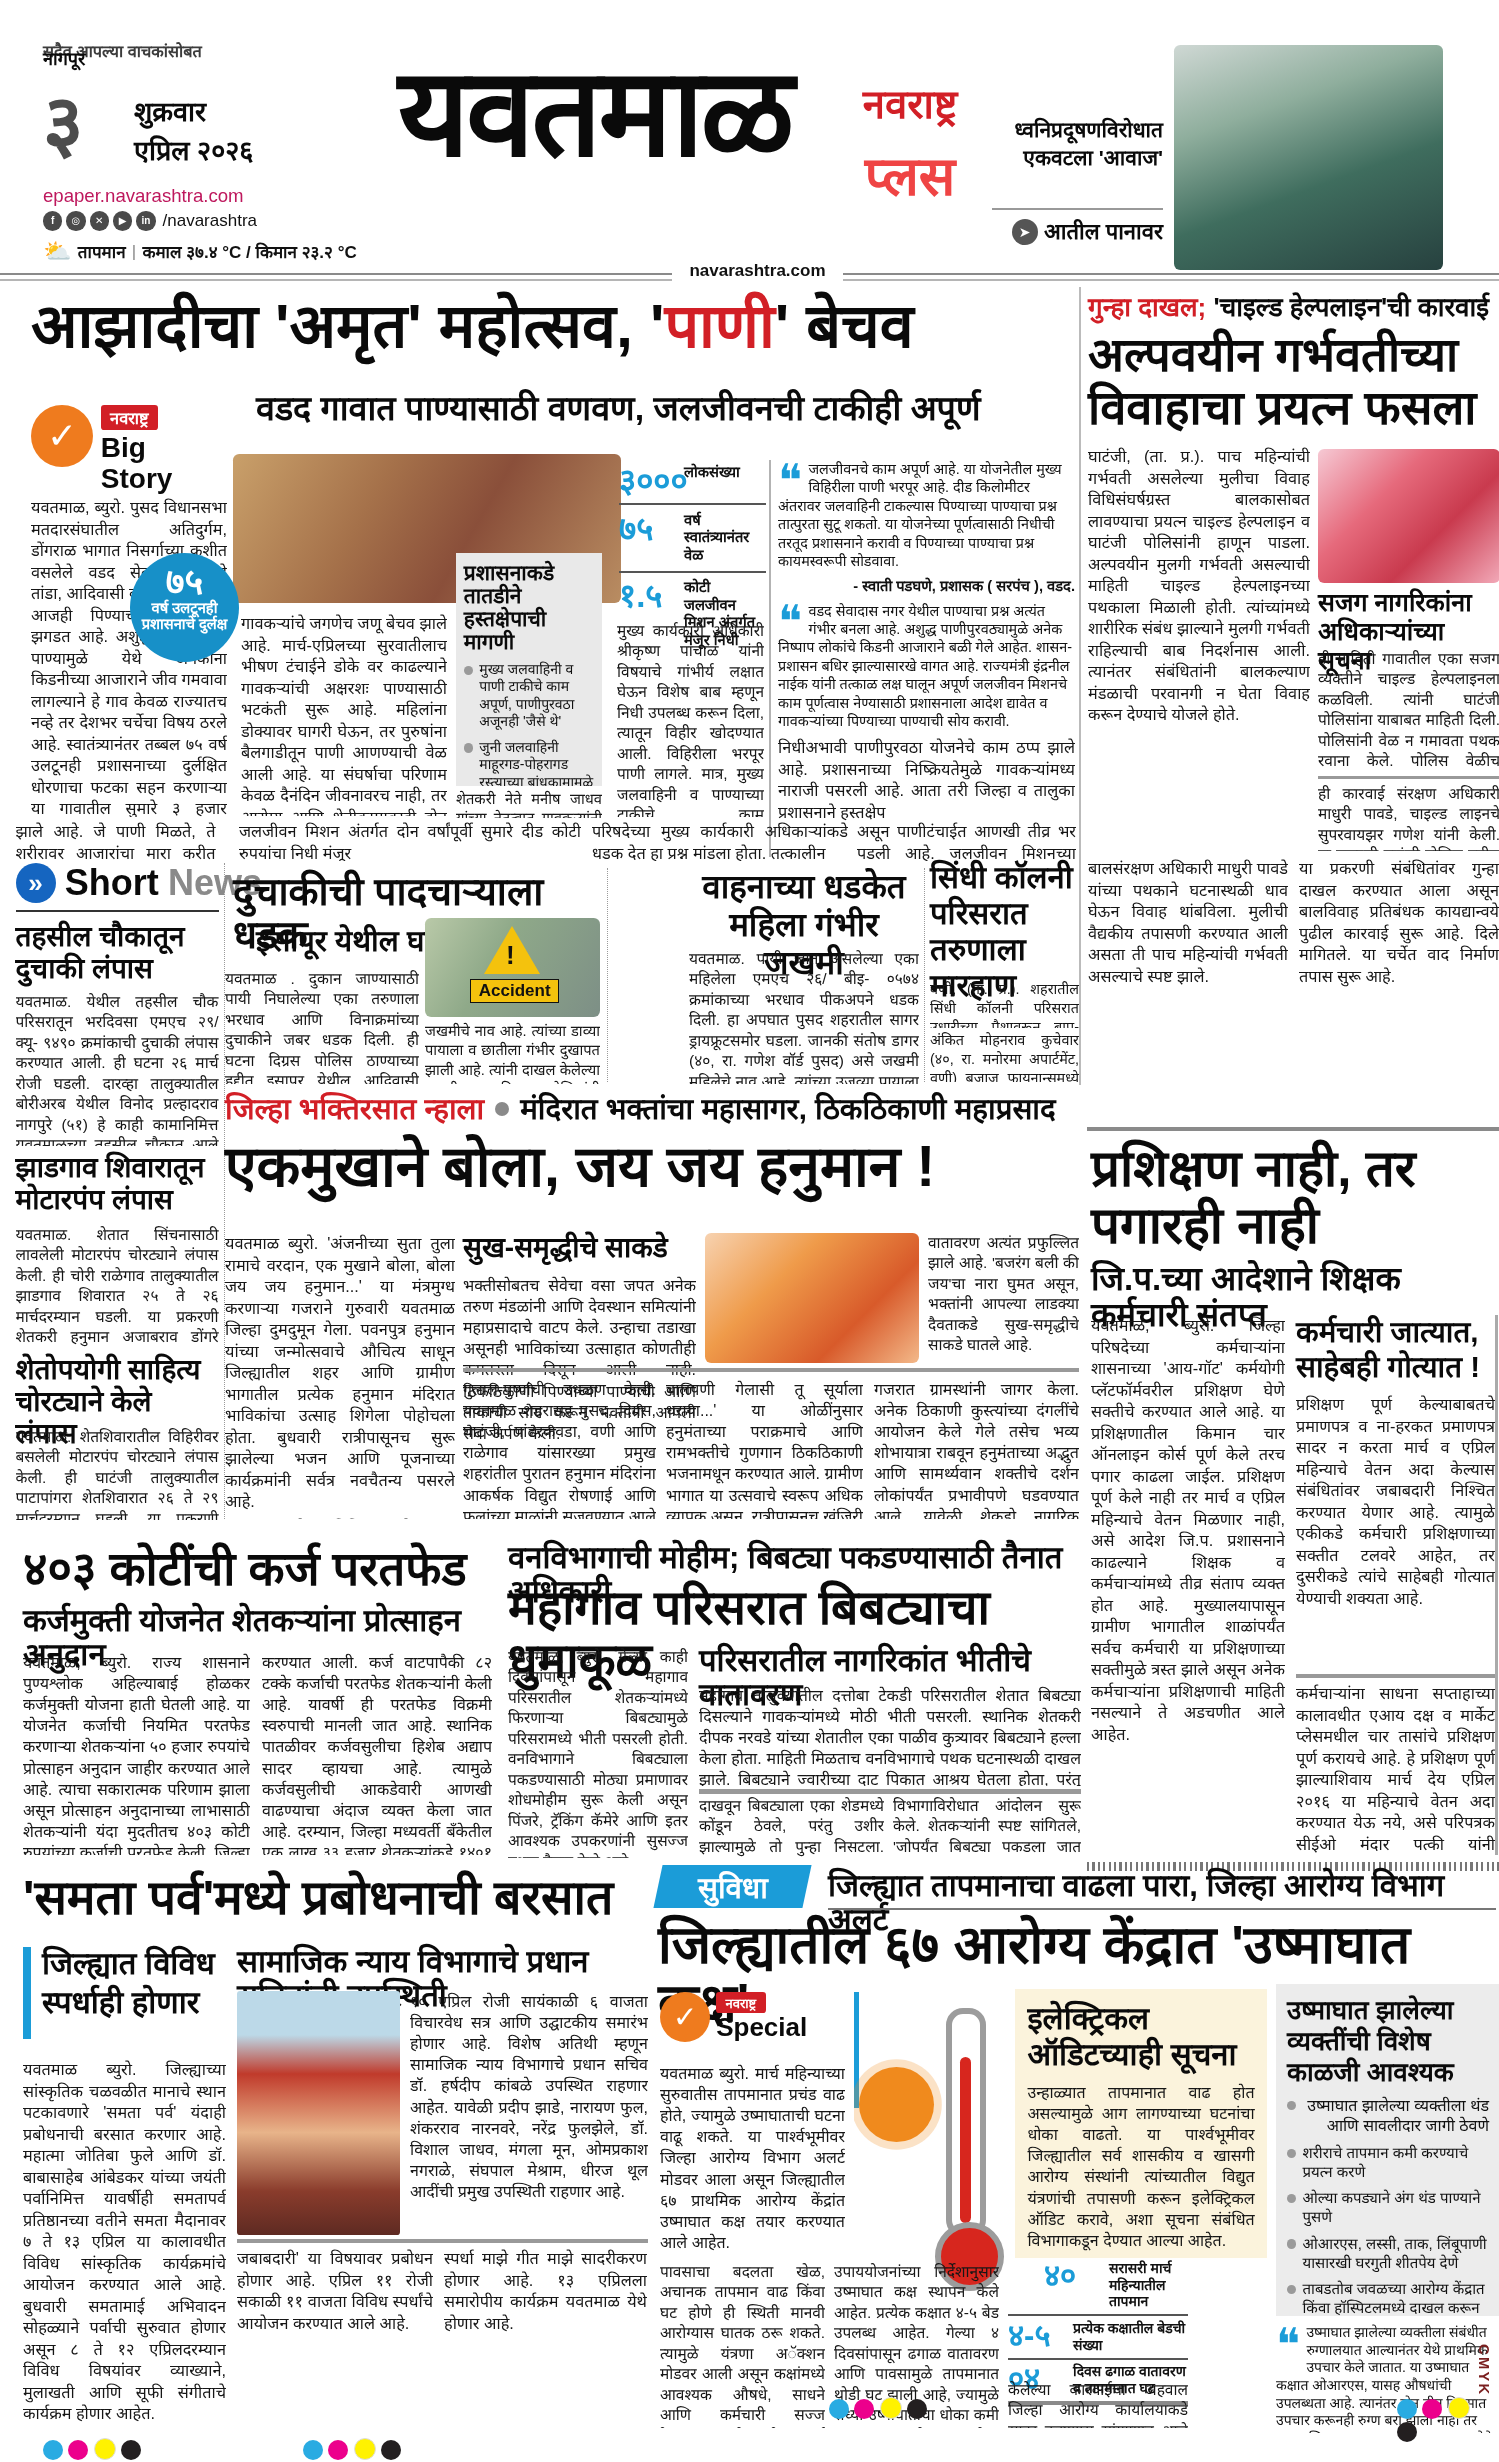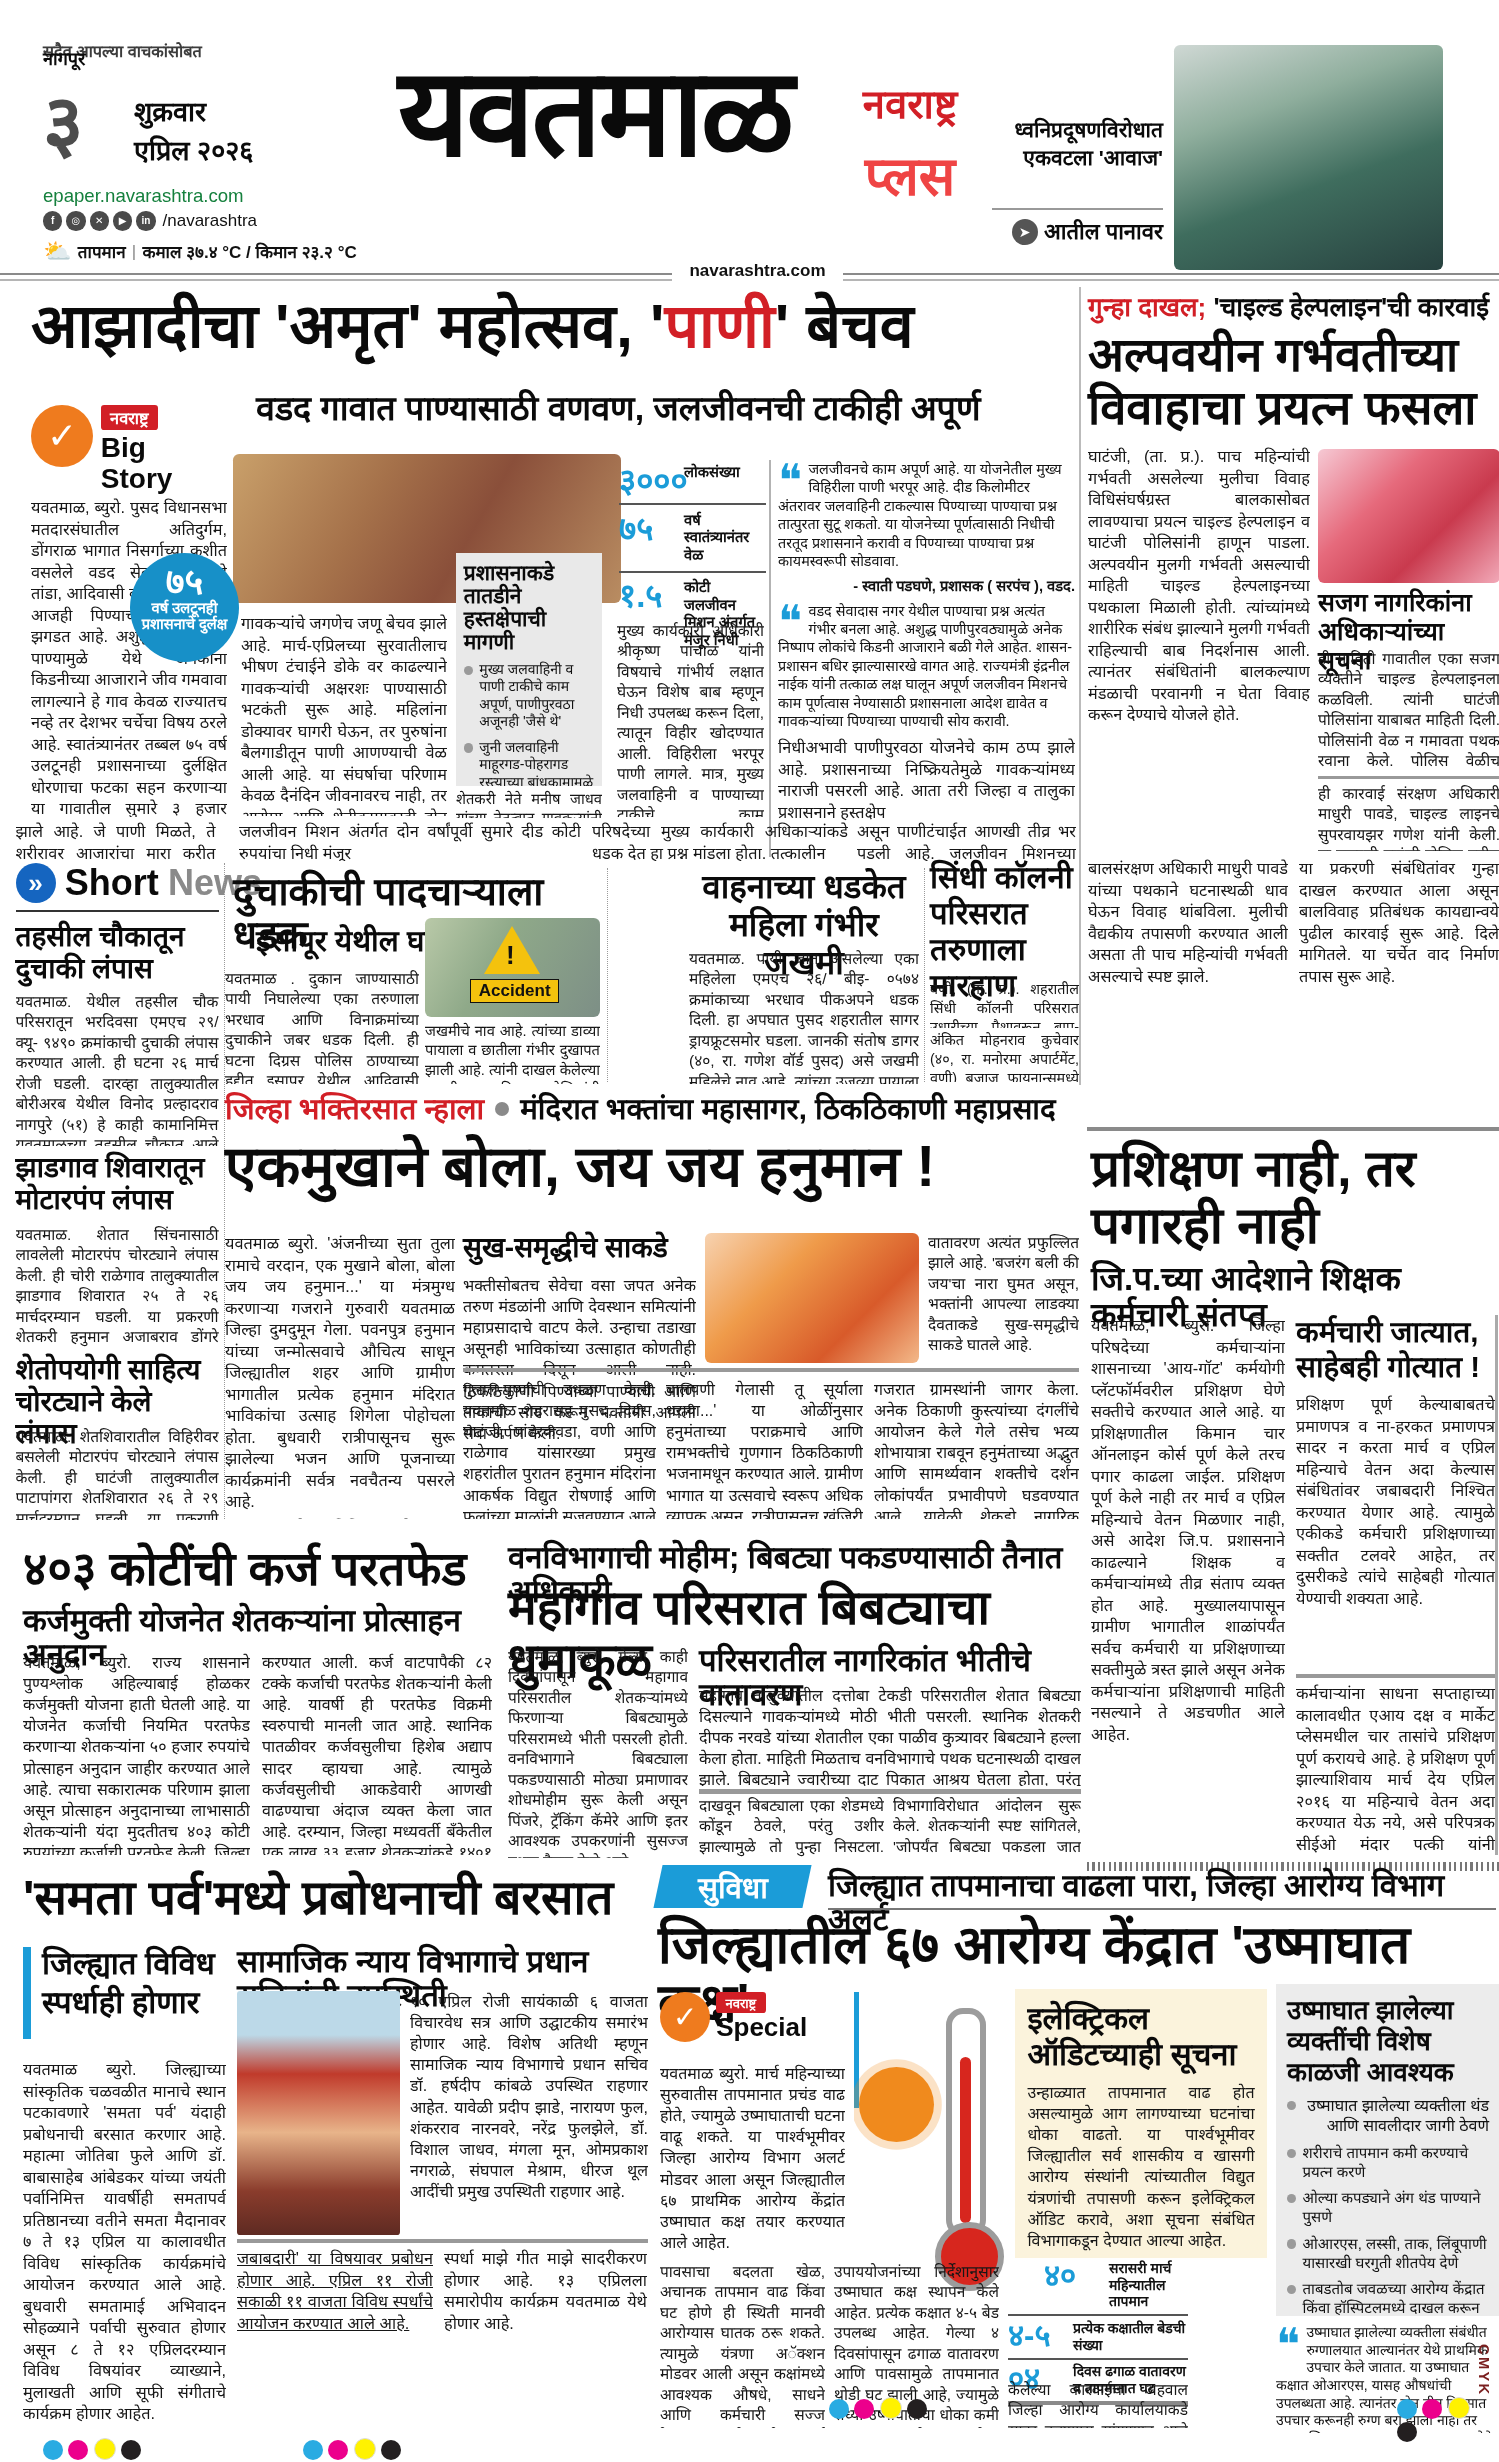--- a/index.html
+++ b/index.html
@@ -32,21 +32,21 @@
 </head>
 <body>
 
 <div class="page">
 
   <div class="abs" style="left:43px;top:40px;width:248px;font-size:16.3px;font-weight:700;color:#3c3c3c;">सदैव आपल्या वाचकांसोबत</div>
   <div class="abs hd" style="left:43px;top:50px;font-size:18px;">नागपूर</div>
   <div class="abs" style="left:43px;top:84px;font-size:78px;font-weight:800;color:#4d4d4d;line-height:1;">३</div>
   <div class="abs hd" style="left:134px;top:98px;font-size:27px;">शुक्रवार</div>
   <div class="abs hd" style="left:134px;top:137px;font-size:27px;">एप्रिल २०२६</div>
-  <div class="abs" style="left:43px;top:185px;font-size:18.6px;color:#15803d;">epaper.navarashtra.com</div>
+  <div class="abs" style="left:43px;top:185px;font-size:18.6px;color:#be185d;">epaper.navarashtra.com</div>
   <div class="abs" style="left:43px;top:211px;display:flex;align-items:center;">
     <span class="soc">f</span>
     <span class="soc">◎</span>
     <span class="soc">✕</span>
     <span class="soc">▶</span>
     <span class="soc">in</span>
     <span style="font-size:17px;margin-left:3.1px;">/navarashtra</span>
   </div>
   <div class="abs" style="left:43px;top:238px;display:flex;align-items:center;gap:6.2px;font-size:17px;">
     <span style="font-size:23px;color:#777;">⛅</span>
@@ -241,21 +241,21 @@
   <div class="abs body j clip" style="left:893px;top:1796px;width:188px;height:62px;font-size:15.5px;">विभागाविरोधात आंदोलन सुरू केले. शेतकऱ्यांनी स्पष्ट सांगितले, 'जोपर्यंत बिबट्या पकडला जात नाही, तोपर्यंत आम्ही मागे हटणार नाही'.</div>
 
   <div class="abs hd" style="left:23px;top:1872px;width:625px;font-size:48px;font-weight:900;">'समता पर्व'मध्ये प्रबोधनाची बरसात</div>
   <div class="abs" style="left:23px;top:1947px;width:7.8px;height:92px;background:#1b9cd8;"></div>
   <div class="abs hd" style="left:42px;top:1945px;width:185px;font-size:31px;line-height:1.25;">जिल्ह्यात विविध स्पर्धाही होणार</div>
   <div class="abs body j clip" style="left:23px;top:2059px;width:203px;height:365px;">यवतमाळ ब्युरो. जिल्ह्याच्या सांस्कृतिक चळवळीत मानाचे स्थान पटकावणारे 'समता पर्व' यंदाही प्रबोधनाची बरसात करणार आहे. महात्मा जोतिबा फुले आणि डॉ. बाबासाहेब आंबेडकर यांच्या जयंती पर्वानिमित्त यावर्षीही समतापर्व प्रतिष्ठानच्या वतीने समता मैदानावर ७ ते १३ एप्रिल या कालावधीत विविध सांस्कृतिक कार्यक्रमांचे आयोजन करण्यात आले आहे. बुधवारी समतामाई अभिवादन सोहळ्याने पर्वाची सुरुवात होणार असून ८ ते १२ एप्रिलदरम्यान विविध विषयांवर व्याख्याने, मुलाखती आणि सूफी संगीताचे कार्यक्रम होणार आहेत.</div>
   <div class="abs hd" style="left:237px;top:1945px;width:411px;font-size:31px;">सामाजिक न्याय विभागाचे प्रधान सचिवांची उपस्थिती</div>
   <div class="abs photo" style="left:237px;top:1991px;width:163px;height:244px;border-radius:3.1px;background:linear-gradient(180deg,#bcd9e8 0%,#bcd9e8 18%,#c03a2b 34%,#e8b48a 58%,#8a3c2c 82%,#5e2a22 100%);"></div>
   <div class="abs body j clip" style="left:410px;top:1991px;width:238px;height:244px;font-size:16px;">१० एप्रिल रोजी सायंकाळी ६ वाजता विचारवेध सत्र आणि उद्घाटकीय समारंभ होणार आहे. विशेष अतिथी म्हणून सामाजिक न्याय विभागाचे प्रधान सचिव डॉ. हर्षदीप कांबळे उपस्थित राहणार आहेत. यावेळी प्रदीप झाडे, नारायण फुल, शंकरराव नारनवरे, नरेंद्र फुलझेले, डॉ. विशाल जाधव, मंगला मून, ओमप्रकाश नगराळे, संघपाल मेश्राम, धीरज थूल आदींची प्रमुख उपस्थिती राहणार आहे.</div>
   <div class="rule" style="left:237px;top:2239px;width:411px;height:3.9px;"></div>
-  <div class="abs body j clip" style="left:237px;top:2248px;width:196px;height:175px;text-decoration:underline;">जबाबदारी' या विषयावर प्रबोधन होणार आहे. एप्रिल ११ रोजी सकाळी ११ वाजता विविध स्पर्धांचे आयोजन करण्यात आले आहे.</div>
+  <div class="abs body j clip" style="left:237px;top:2248px;width:196px;height:175px;">जबाबदारी' या विषयावर प्रबोधन होणार आहे. एप्रिल ११ रोजी सकाळी ११ वाजता विविध स्पर्धांचे आयोजन करण्यात आले आहे.</div>
   <div class="abs body j clip" style="left:444px;top:2248px;width:203px;height:175px;">स्पर्धा माझे गीत माझे सादरीकरण होणार आहे. १३ एप्रिलला समारोपीय कार्यक्रम यवतमाळ येथे होणार आहे.</div>
 
   <div class="abs" style="left:658px;top:1865px;width:149px;height:43px;background:#1b9cd8;transform:skewX(-12deg);display:flex;align-items:center;justify-content:center;">
     <span style="transform:skewX(12deg);color:#fff;font-size:29.5px;font-weight:900;">सुविधा</span>
   </div>
   <div class="abs hd" style="left:828px;top:1869px;width:672px;font-size:31px;">जिल्ह्यात तापमानाचा वाढला पारा, जिल्हा आरोग्य विभाग अलर्ट</div>
   <div class="rule" style="left:828px;top:1908px;width:668px;height:1.6px;background:#777;"></div>
   <div class="abs hd" style="left:658px;top:1916px;width:841px;font-size:53px;font-weight:900;">
     <span>जिल्ह्यातील ६७ आरोग्य केंद्रात '</span><span>उष्माघात कक्ष</span><span>'</span>
   </div>

